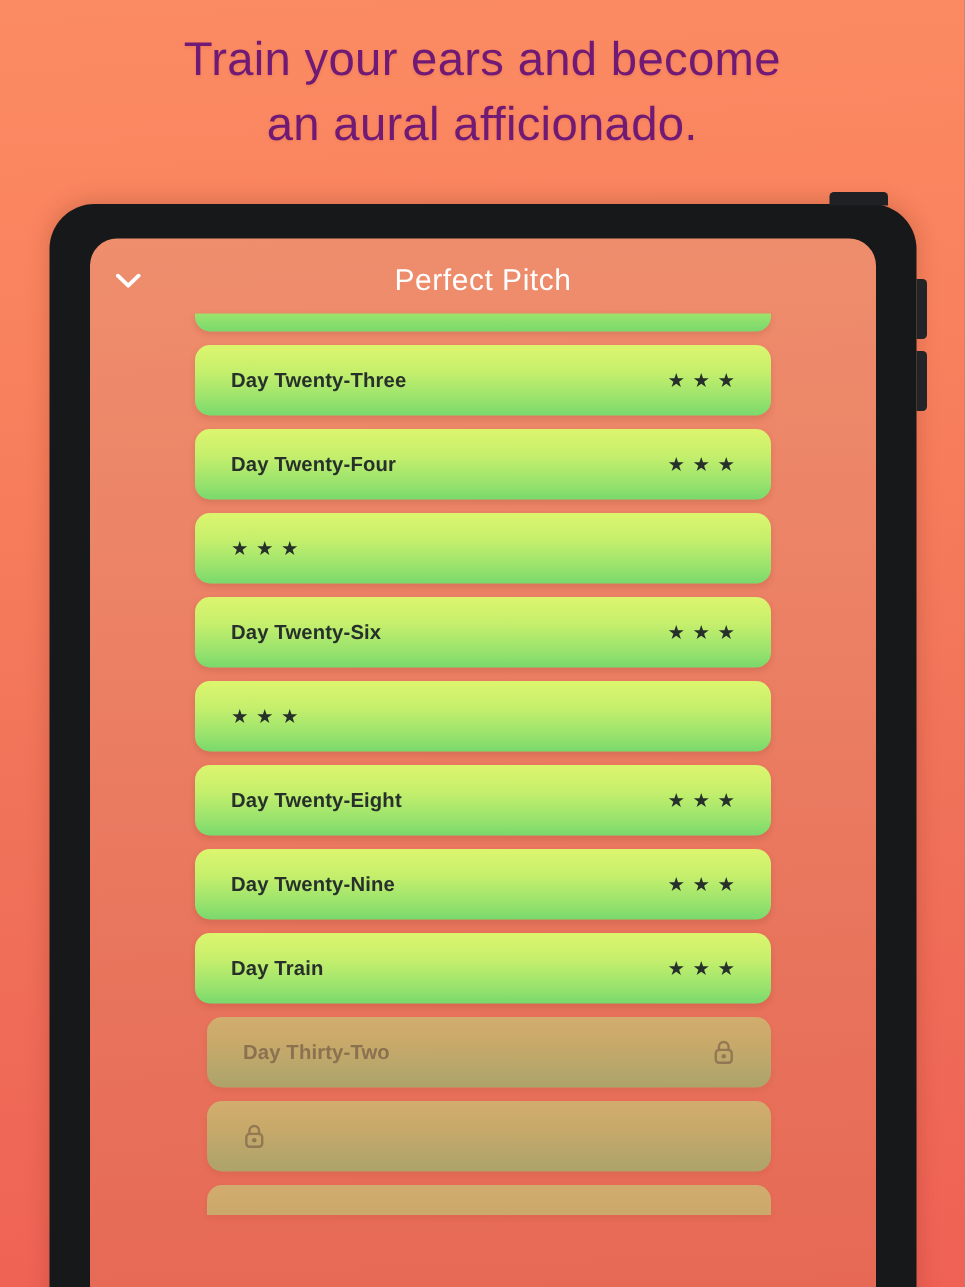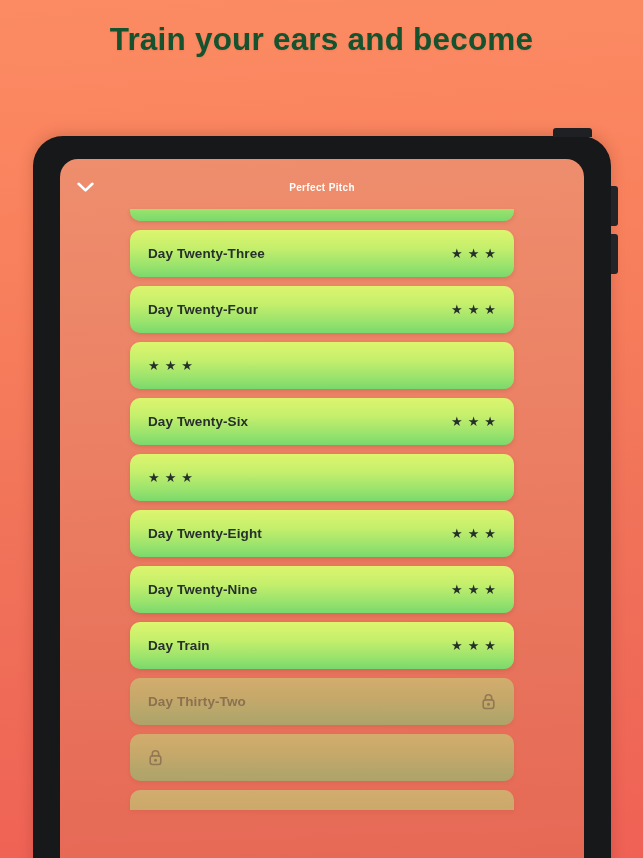--- a/index.html
+++ b/index.html
@@ -11,24 +11,24 @@
   body {
     background: linear-gradient(177deg, #fb8b63 0%, #f9815d 28%, #f07259 62%, #ef6155 100%);
     position:relative;
   }
 
   
   .promo {
     position:absolute;
     top:18px; left:0; right:0;
     text-align:center;
-    color:#14532d;
+    color:#701a75;
     font-size:31.5px;
     line-height:1.36;
-    font-weight:700;
+    font-weight:400;
     letter-spacing:0.2px;
     text-shadow:0 1px 2px rgba(150,60,40,0.12);
   }
   .promo span { display:block; }
 
   
   .device {
     position:absolute;
     left:33px; top:136px;
     width:578px; height:760px;
@@ -77,39 +77,39 @@
     position:absolute;
     left:8px; top:50%;
     transform:translateY(-50%);
     width:34px; height:34px;
     display:flex; align-items:center; justify-content:center;
     cursor:pointer;
   }
   .chevron-btn svg { display:block; }
   .app-title {
     color:#ffffff;
-    font-size:10px;
-    font-weight:700;
+    font-size:20px;
+    font-weight:400;
     letter-spacing:0.35px;
   }
 
   
   .list {
     position:absolute;
     left:0; right:0; top:50px; bottom:0;
     padding:0 70px;
   }
   .row {
     position:relative;
     height:47px;
     margin-bottom:9px;
     border-radius:10px;
     display:flex;
     align-items:center;
-    padding:0 18px;
+    padding:0 24px;
     background:linear-gradient(180deg,#ddf56e 0%, #c5ef6c 38%, #97e26d 78%, #79d96c 100%);
     box-shadow:0 2px 4px rgba(120,50,35,0.18);
     cursor:pointer;
   }
   .row-label {
     flex:1;
     color:#27302a;
     font-size:13.5px;
     font-weight:700;
     letter-spacing:0.1px;
@@ -121,20 +121,21 @@
     gap:5px;
   }
   .star { font-size:13px; color:#26302a; line-height:1; }
   .arrow { font-size:17px; color:#1d241f; line-height:1; font-weight:400; }
 
   
   .row.locked {
     background:linear-gradient(180deg,#cfb772 0%, #c3b36d 38%, #adaf6e 78%, #a4ac6d 100%);
     opacity:0.86;
     box-shadow:0 2px 4px rgba(120,50,35,0.12);
+    margin-left:8px;
   }
   .row.locked .row-label { color:#6f6348; opacity:0.82; }
   .row.locked .lock-icon { opacity:0.7; }
   .lock-icon { display:block; }
 
   
   .row.clip-top {
     height:12px;
     border-radius:0 0 10px 10px;
     padding:0;
@@ -147,20 +148,21 @@
     overflow:hidden;
     padding:0 18px;
     background:linear-gradient(180deg,#cfb772 0%, #c6b46e 100%);
   }
 </style>
 </head>
 <body>
 
 <div class="promo">
   <span>Train your ears and become</span>
+  <span>an aural afficionado.</span>
 </div>
 
 <div class="device">
 
   <div class="btn-power"></div>
   <div class="btn-vol a"></div>
   <div class="btn-vol b"></div>
 
   <div class="screen">
 

